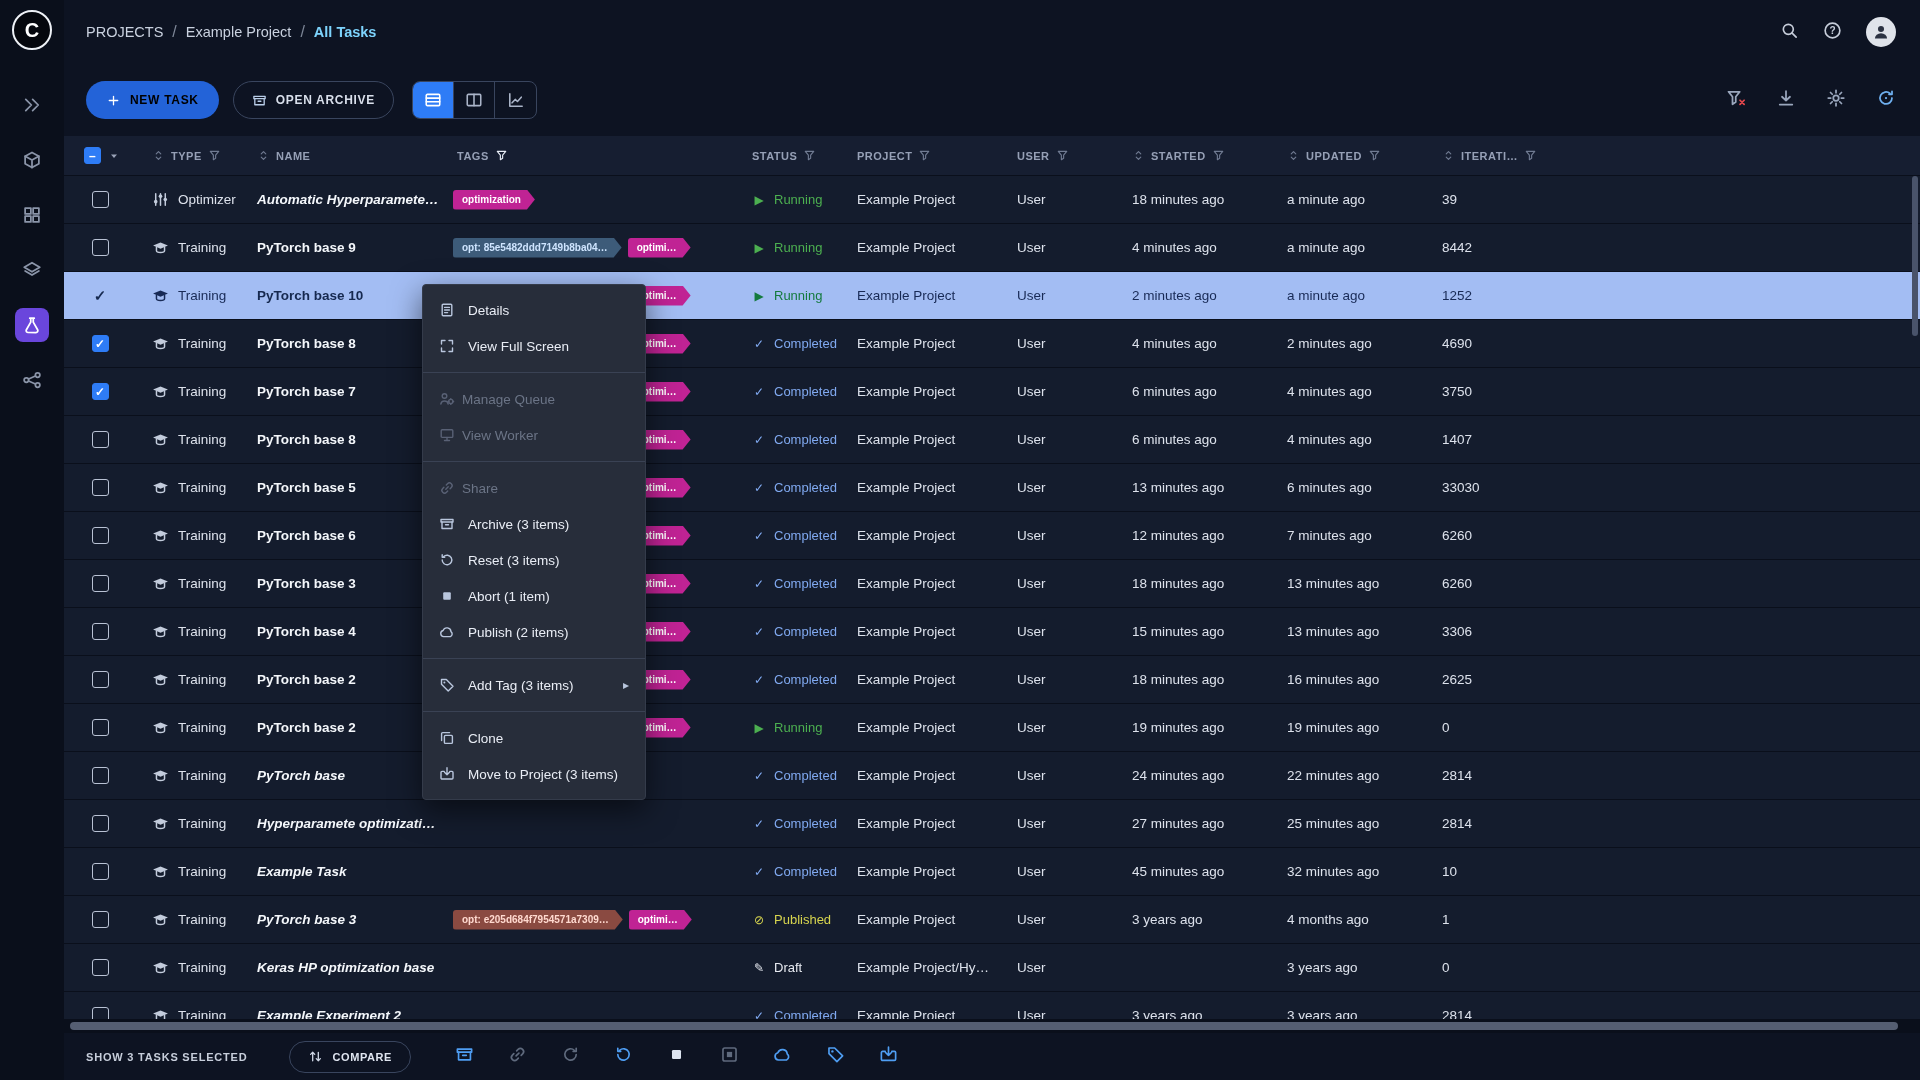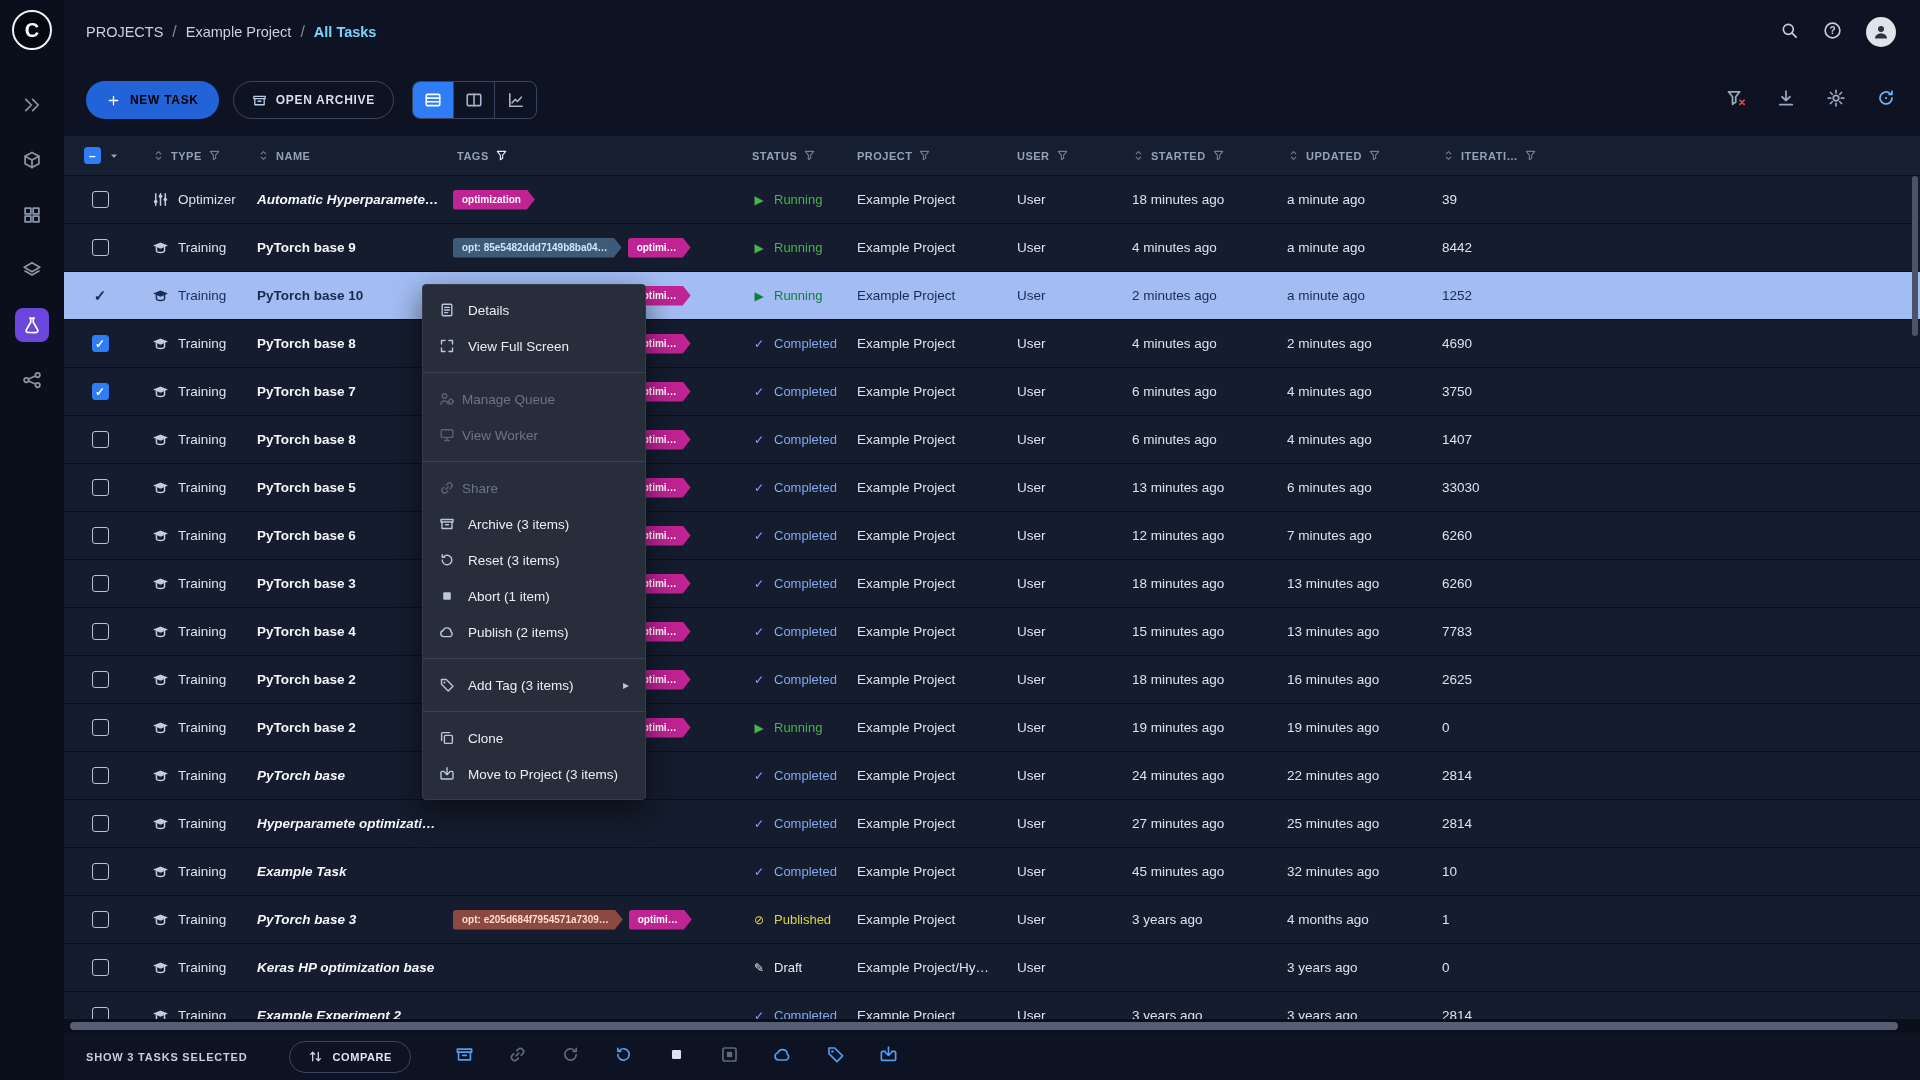--- a/index.html
+++ b/index.html
@@ -661,21 +661,21 @@
           <span class="chip" style="background: rgb(192, 35, 148); color: rgb(255, 255, 255);">optimi…</span>
         </div>
         <div class="cell c-status" style="color: rgb(128, 169, 240);">
           <span class="st-ic">✓</span>
           <span>Completed</span>
         </div>
         <div class="cell c-project">Example Project</div>
         <div class="cell c-user">User</div>
         <div class="cell c-time">15 minutes ago</div>
         <div class="cell c-time">13 minutes ago</div>
-        <div class="cell c-iter">7783</div>
+        <div class="cell c-iter">3306</div>
       </div>
       <div class="trow gridcols">
         <div class="cell c-select">
           <div class="cb"></div>
         </div>
         <div class="cell c-type">
           <span class="icn">
             <svg viewBox="0 0 16 16" fill="none" stroke="currentColor" stroke-width="1.4" stroke-linecap="round" stroke-linejoin="round">
               <path d="M8 3.2L15 6.2 8 9.2 1 6.2z" fill="currentColor" stroke="none"></path>
               <path d="M4.2 7.8v3.2c0 .9 1.7 1.6 3.8 1.6s3.8-.7 3.8-1.6V7.8"></path>

